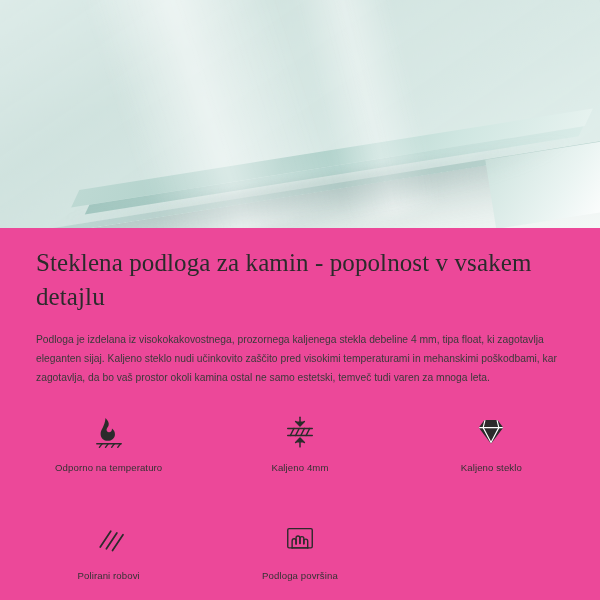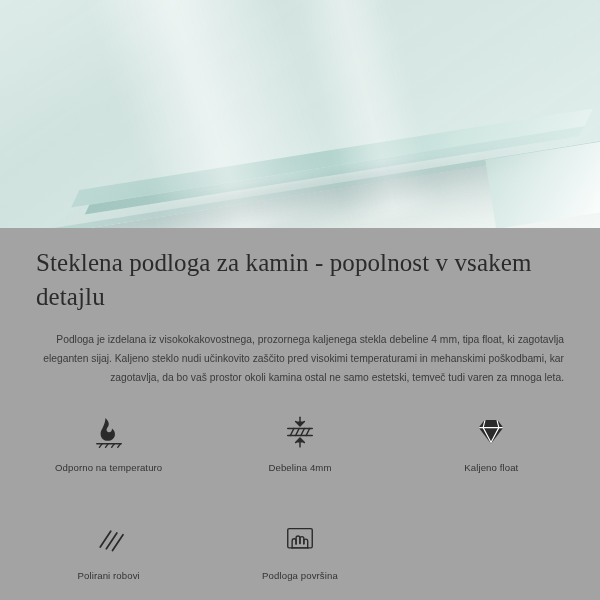--- a/index.html
+++ b/index.html
@@ -10,21 +10,21 @@
     width: 600px;
     height: 600px;
     background: #ffffff;
     font-family: "Liberation Sans", sans-serif;
     overflow: hidden;
   }
   .page {
     position: relative;
     width: 600px;
     height: 600px;
-    background: #a3a3a3;
+    background: #ec4899;
     overflow: hidden;
   }
 
   
   .hero {
     position: relative;
     width: 600px;
     height: 228px;
     overflow: hidden;
     background: #ffffff;
@@ -123,21 +123,20 @@
     font-weight: 400;
     margin: 0 0 16px 0;
     letter-spacing: .1px;
   }
   .body-copy {
     font-size: 10.3px;
     line-height: 1.85;
     color: #3a3a3a;
     margin: 0;
     max-width: 530px;
-    text-align: right;
   }
 
   
   .features {
     position: relative;
     margin-top: 22px;
     padding: 0 35px;
     display: grid;
     grid-template-columns: repeat(3, 1fr);
     row-gap: 18px;
@@ -211,33 +210,33 @@
           <path d="M10 20h28"></path>
           <path d="M10 28h28"></path>
           <path d="M13 28l4-8"></path>
             <path d="M19 28l4-8"></path>
             <path d="M25 28l4-8"></path>
             <path d="M31 28l4-8"></path>
           <path d="M24 41v-9"></path>
           <path d="M19 36l5-5 5 5" fill="#2b2b2b" stroke="#2b2b2b"></path>
         </svg>
       </div>
-      <div class="feature-label">Debelina 4mm</div>
+      <div class="feature-label">Kaljeno 4mm</div>
     </div>
 
 
     <div class="feature">
       <div class="feature-icon">
         <svg width="42" height="42" viewBox="0 0 48 48" fill="none" stroke="#2b2b2b" stroke-width="1.7" stroke-linecap="round" stroke-linejoin="round">
           <path d="M11 19l6-8h14l6 8-13 17z" fill="#2b2b2b" stroke="#2b2b2b"></path>
           <path d="M11 19h26" stroke="#ffffff" stroke-width="1.3"></path>
           <path d="M17 11l-2 8 9 17 9-17-2-8" stroke="#ffffff" stroke-width="1.3"></path>
         </svg>
       </div>
-      <div class="feature-label">Kaljeno float</div>
+      <div class="feature-label">Kaljeno steklo</div>
     </div>
 
     <div class="feature">
       <div class="feature-icon">
         <svg width="42" height="42" viewBox="0 0 48 48" fill="none" stroke="#2b2b2b" stroke-width="2" stroke-linecap="round">
           <path d="M14 32L26 14"></path>
           <path d="M21 34L33 16"></path>
           <path d="M28 36L40 18"></path>
         </svg>
       </div>

